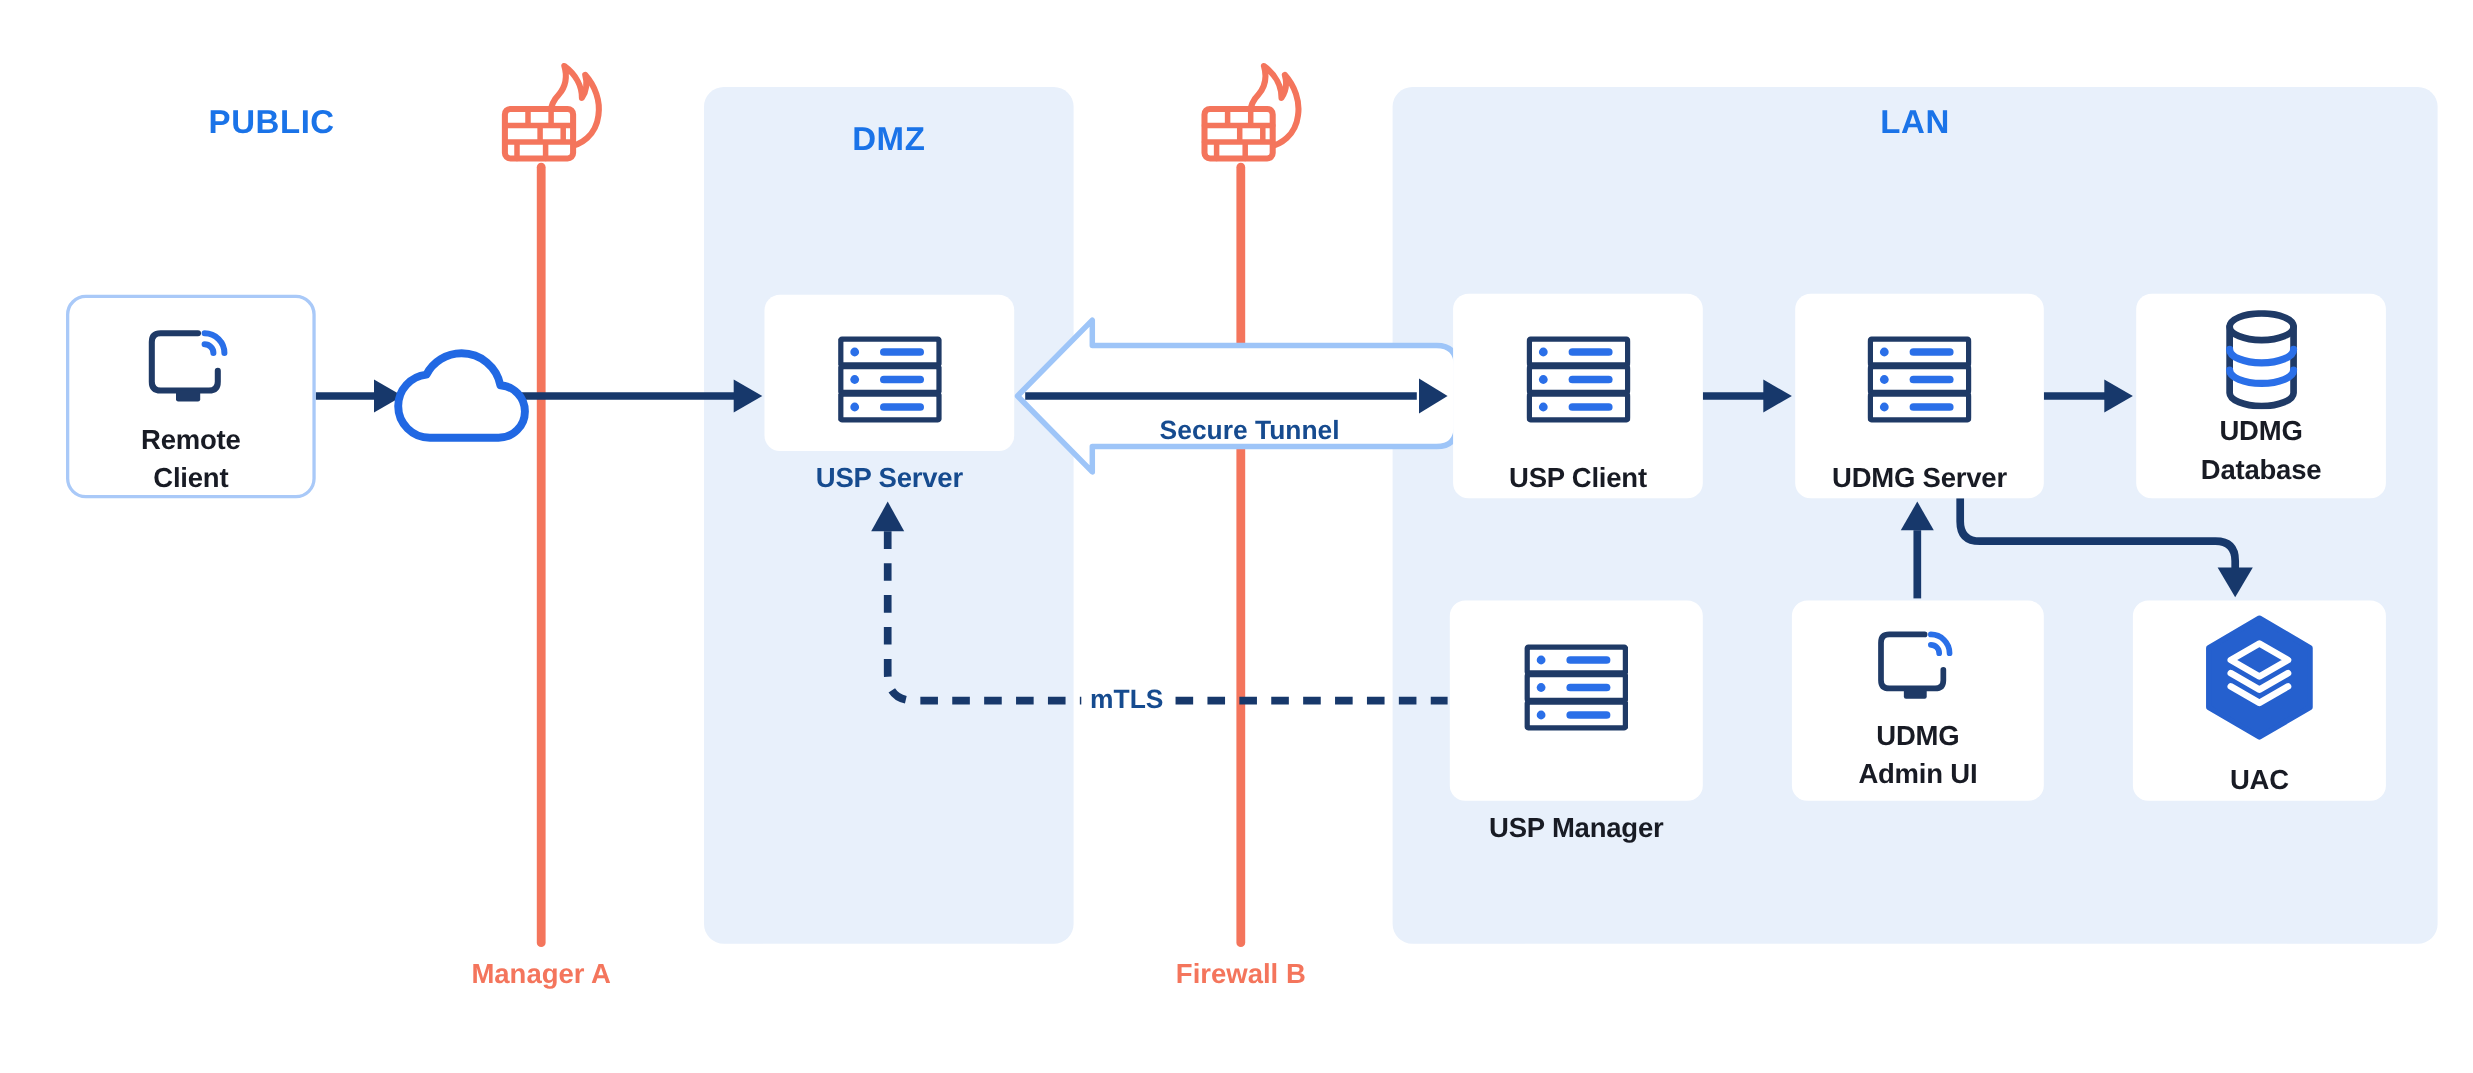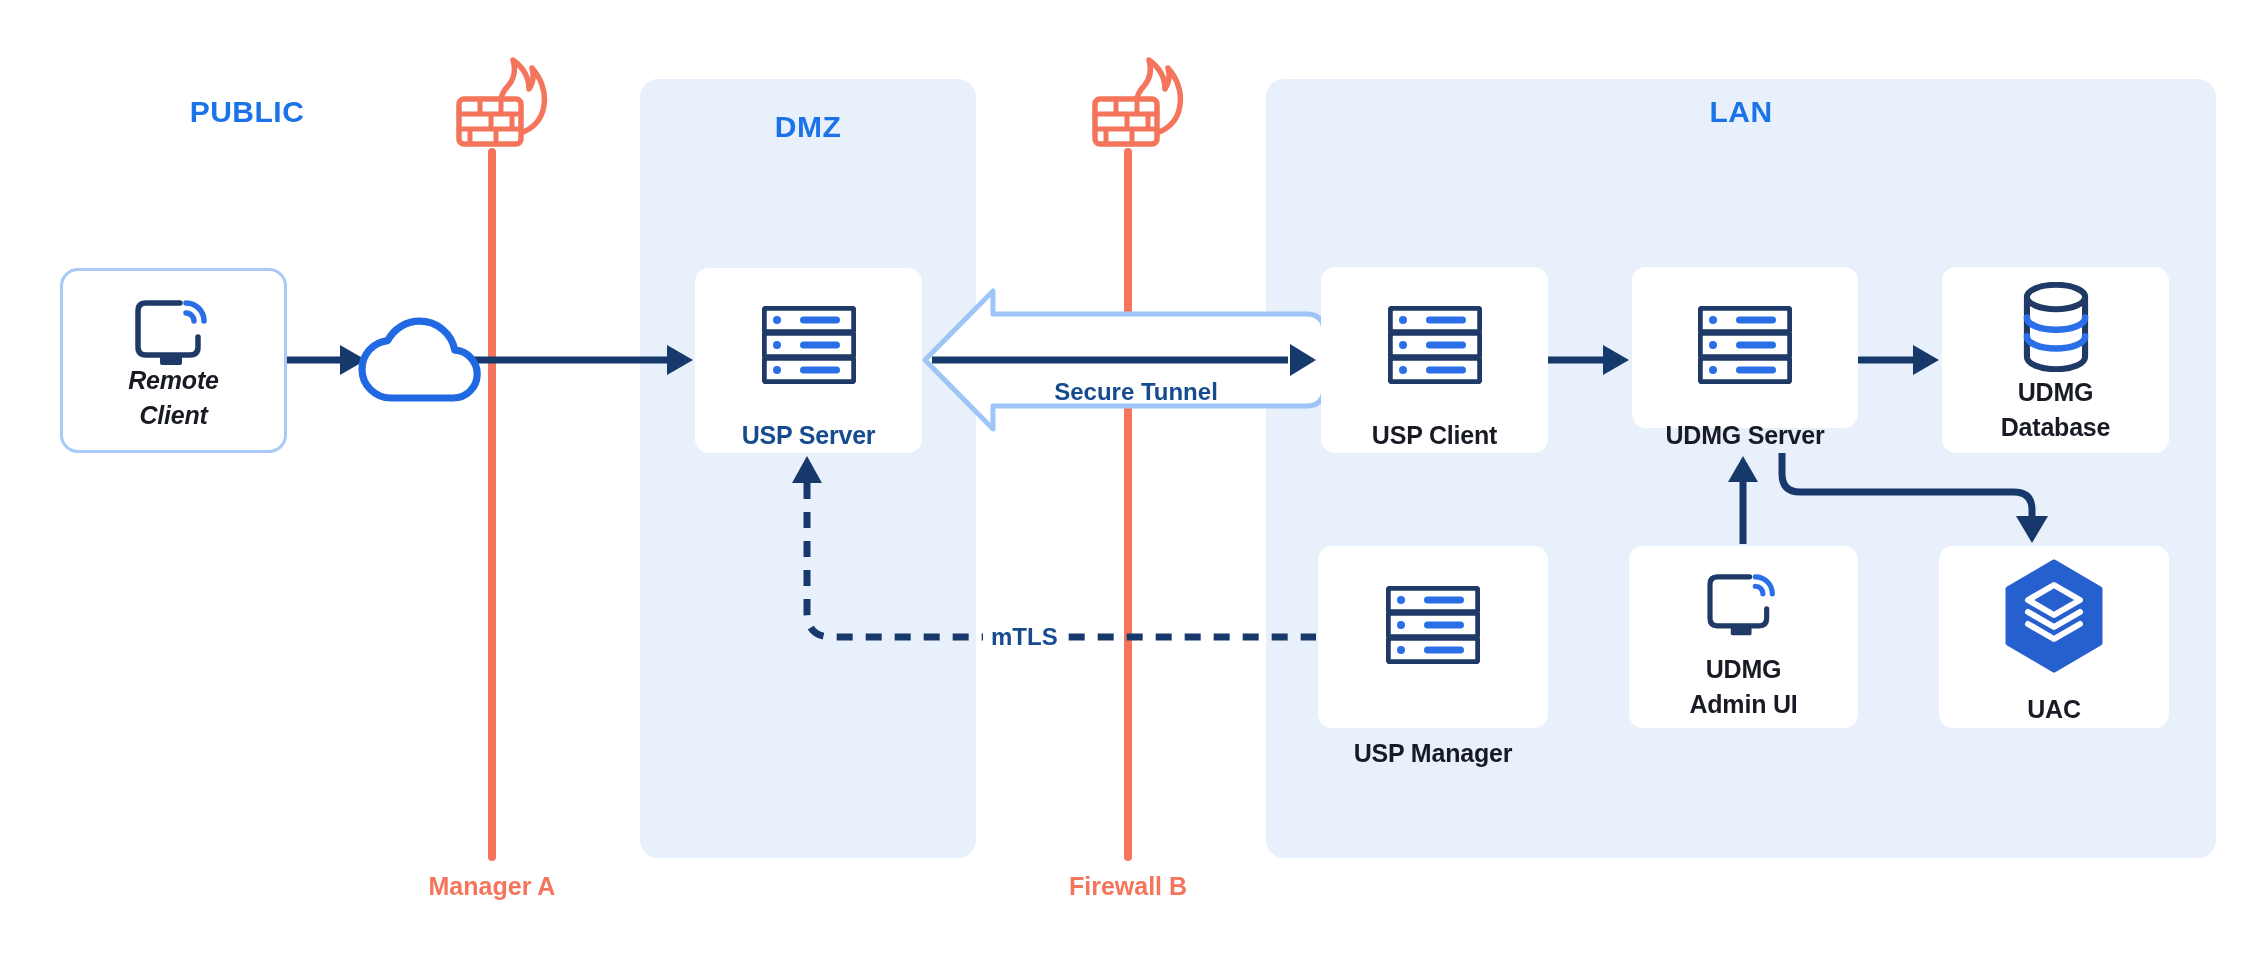--- a/index.html
+++ b/index.html
@@ -85,27 +85,27 @@
       <polygon points="807,456 792,483 822,483" stroke="none"></polygon>
     </g>
   </svg>
 
   <div class="node" style="left:60px;top:268px;width:227px;height:185px;border:3px solid #A9C9F8;border-radius:18px;">
     <svg class="icon" style="top:28px;" width="80" height="72" viewBox="0 0 80 72">
       <path d="M46,4 H12 Q4,4 4,12 V48 Q4,56 12,56 H56 Q64,56 64,48 V38" fill="none" stroke="#1F3A66" stroke-width="5.5" stroke-linecap="round"></path>
       <path d="M52,4 A18,18 0 0 1 70,22 M52,14 A8,8 0 0 1 60,22" fill="none" stroke="#2A6FE8" stroke-width="5.5" stroke-linecap="round"></path>
       <rect x="26" y="56" width="22" height="10" rx="2" fill="#1F3A66"></rect>
     </svg>
-    <div class="lbl" style="top:92px;font-style:italic;">
+    <div class="lbl" style="top:112px;">
       <div>Remote</div>
       <div>Client</div>
     </div>
   </div>
 
-  <div class="node" style="left:695px;top:268px;width:227px;height:185px;">
+  <div class="node" style="left:695px;top:268px;width:227px;height:142px;">
     <svg class="icon" style="top:38px;" width="94" height="78" viewBox="0 0 94 78">
       <g stroke="#1F3A66" stroke-width="5.5" fill="#fff">
         <rect x="2" y="2" width="90" height="24" rx="3"></rect>
           <rect x="2" y="27" width="90" height="24" rx="3"></rect>
           <rect x="2" y="52" width="90" height="24" rx="3"></rect>
       </g>
       <g fill="#2A6FE8">
         <circle cx="15" cy="14" r="4"></circle>
           <circle cx="15" cy="39" r="4"></circle>
           <circle cx="15" cy="64" r="4"></circle>
@@ -129,21 +129,21 @@
           <circle cx="15" cy="39" r="4"></circle>
           <circle cx="15" cy="64" r="4"></circle>
         <rect x="38" y="10.5" width="40" height="7" rx="3.5"></rect>
           <rect x="38" y="35.5" width="40" height="7" rx="3.5"></rect>
           <rect x="38" y="60.5" width="40" height="7" rx="3.5"></rect>
       </g>
     </svg>
     <div class="lbl" style="top:151px;">USP Client</div>
   </div>
 
-  <div class="node" style="left:1632px;top:267px;width:226px;height:161px;">
+  <div class="node" style="left:1632px;top:267px;width:226px;height:186px;">
     <svg class="icon" style="top:39px;" width="94" height="78" viewBox="0 0 94 78">
       <g stroke="#1F3A66" stroke-width="5.5" fill="#fff">
         <rect x="2" y="2" width="90" height="24" rx="3"></rect>
           <rect x="2" y="27" width="90" height="24" rx="3"></rect>
           <rect x="2" y="52" width="90" height="24" rx="3"></rect>
       </g>
       <g fill="#2A6FE8">
         <circle cx="15" cy="14" r="4"></circle>
           <circle cx="15" cy="39" r="4"></circle>
           <circle cx="15" cy="64" r="4"></circle>

